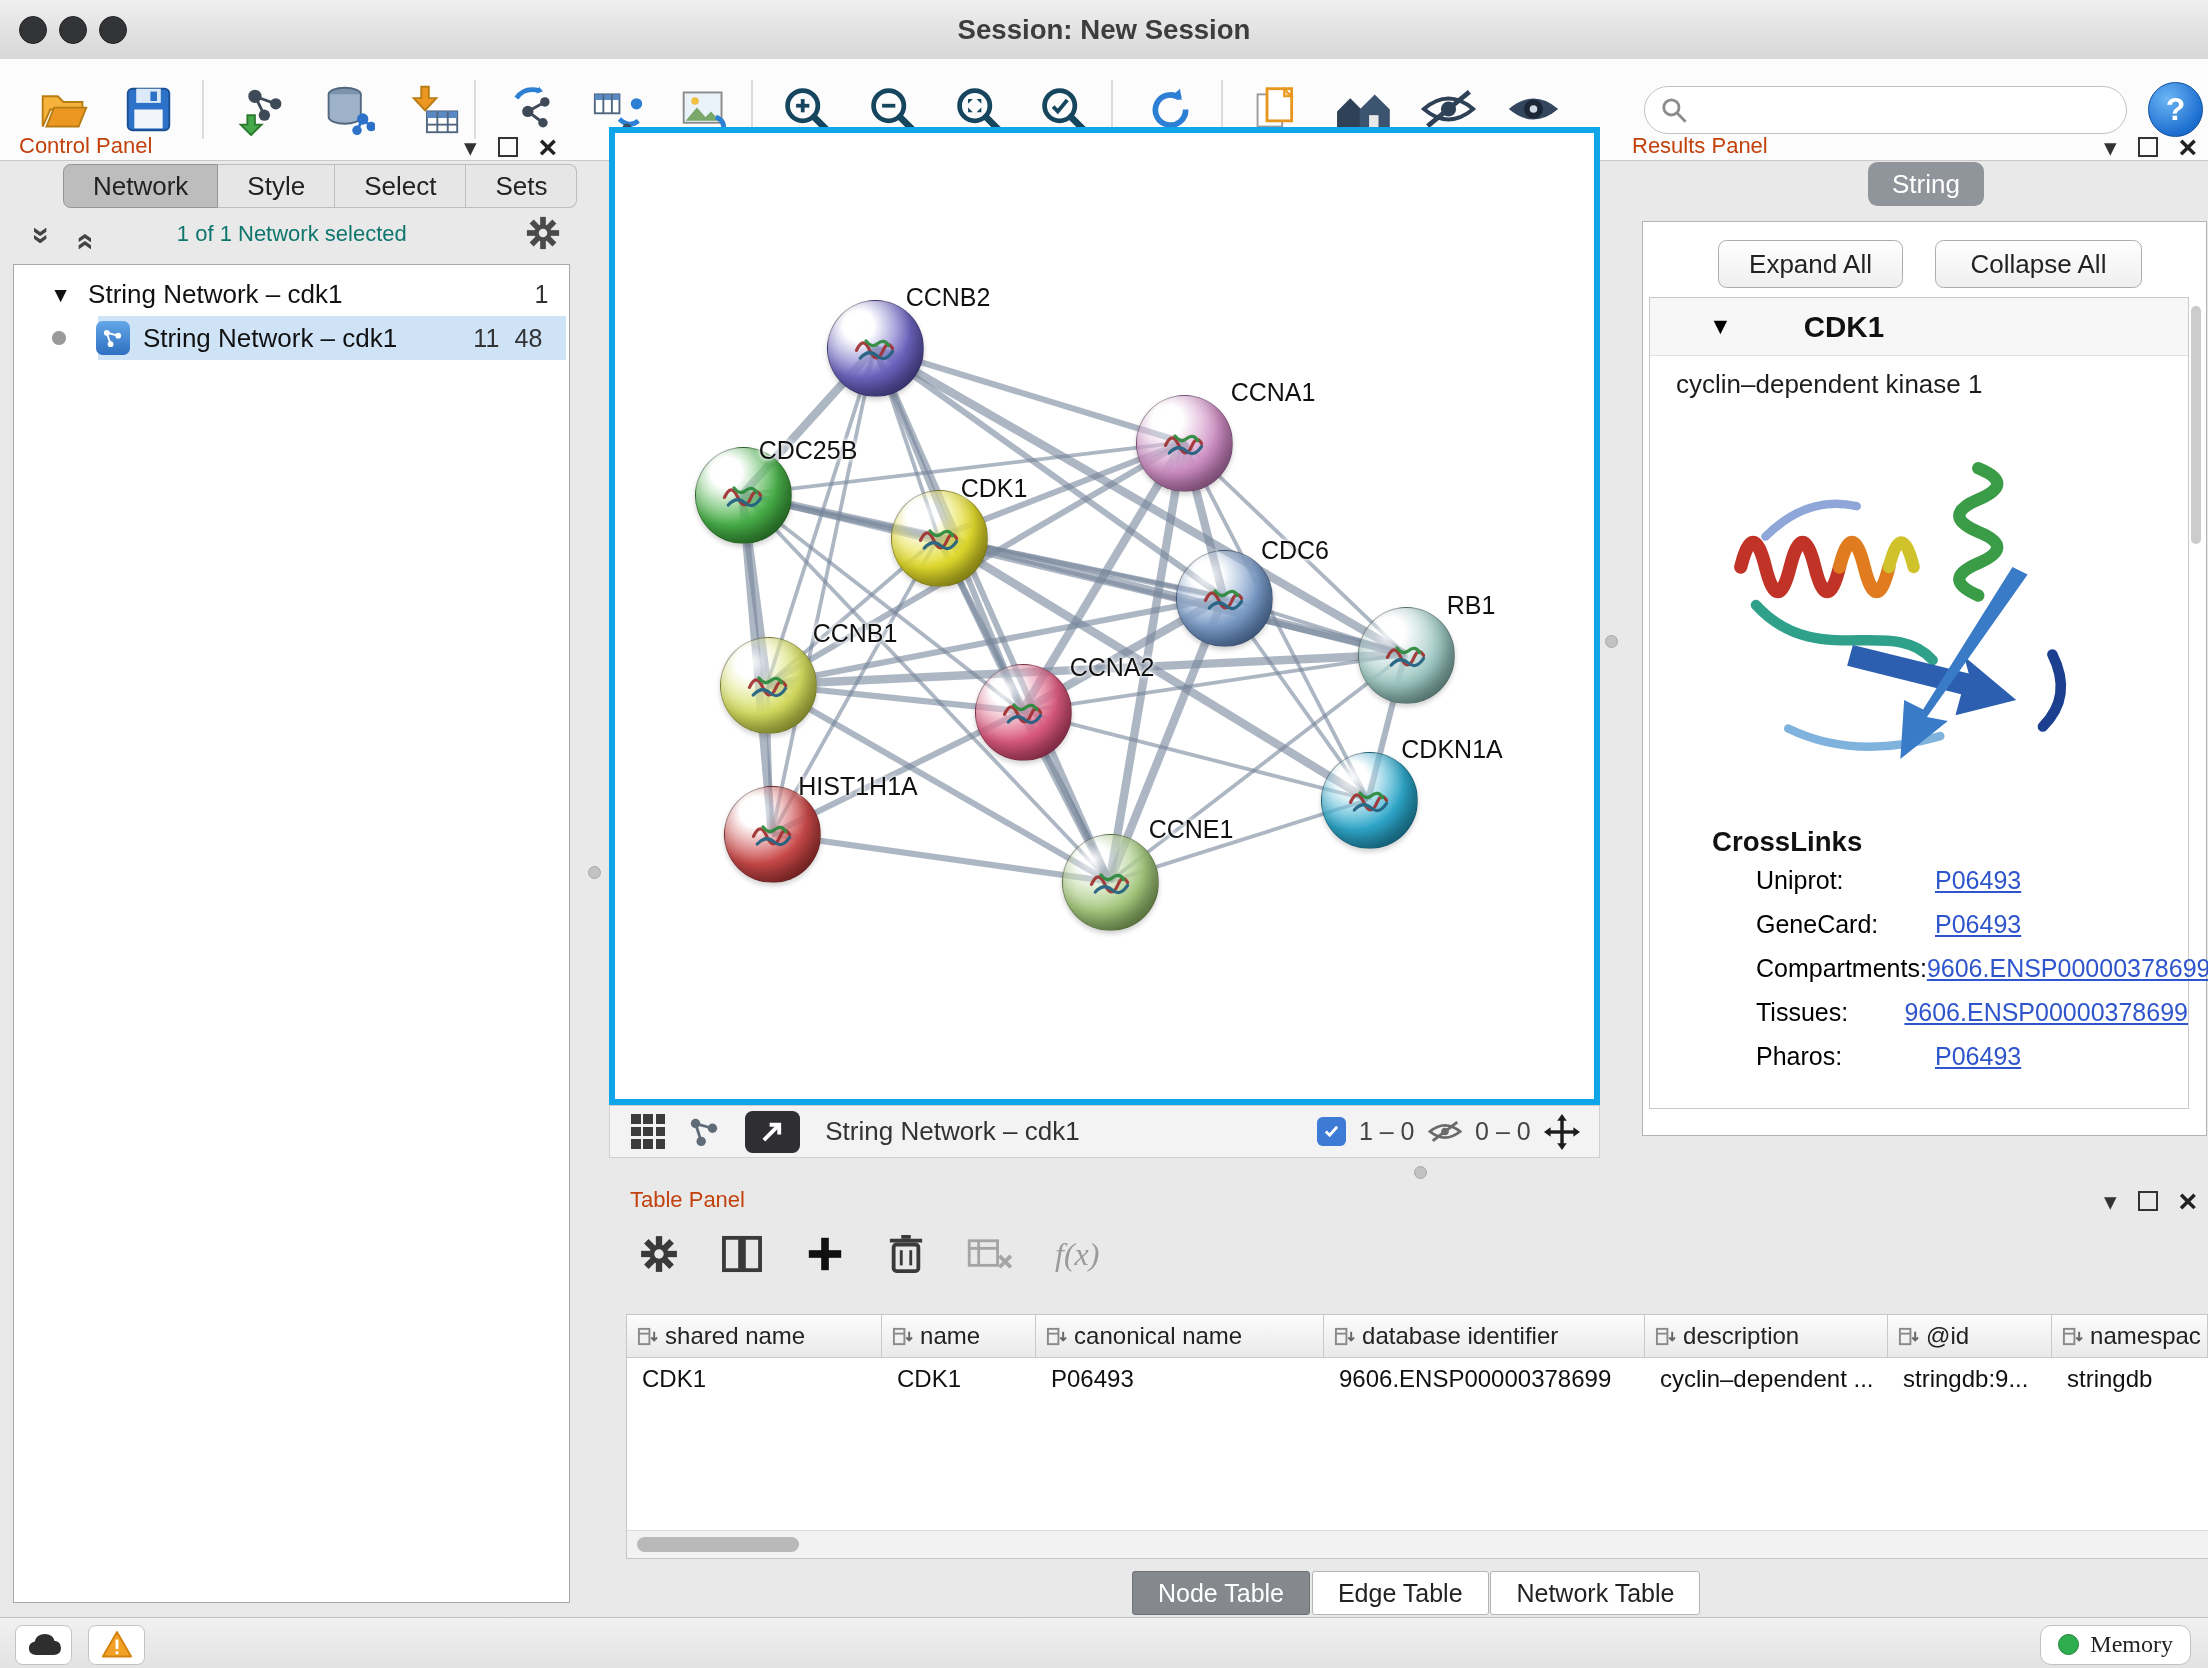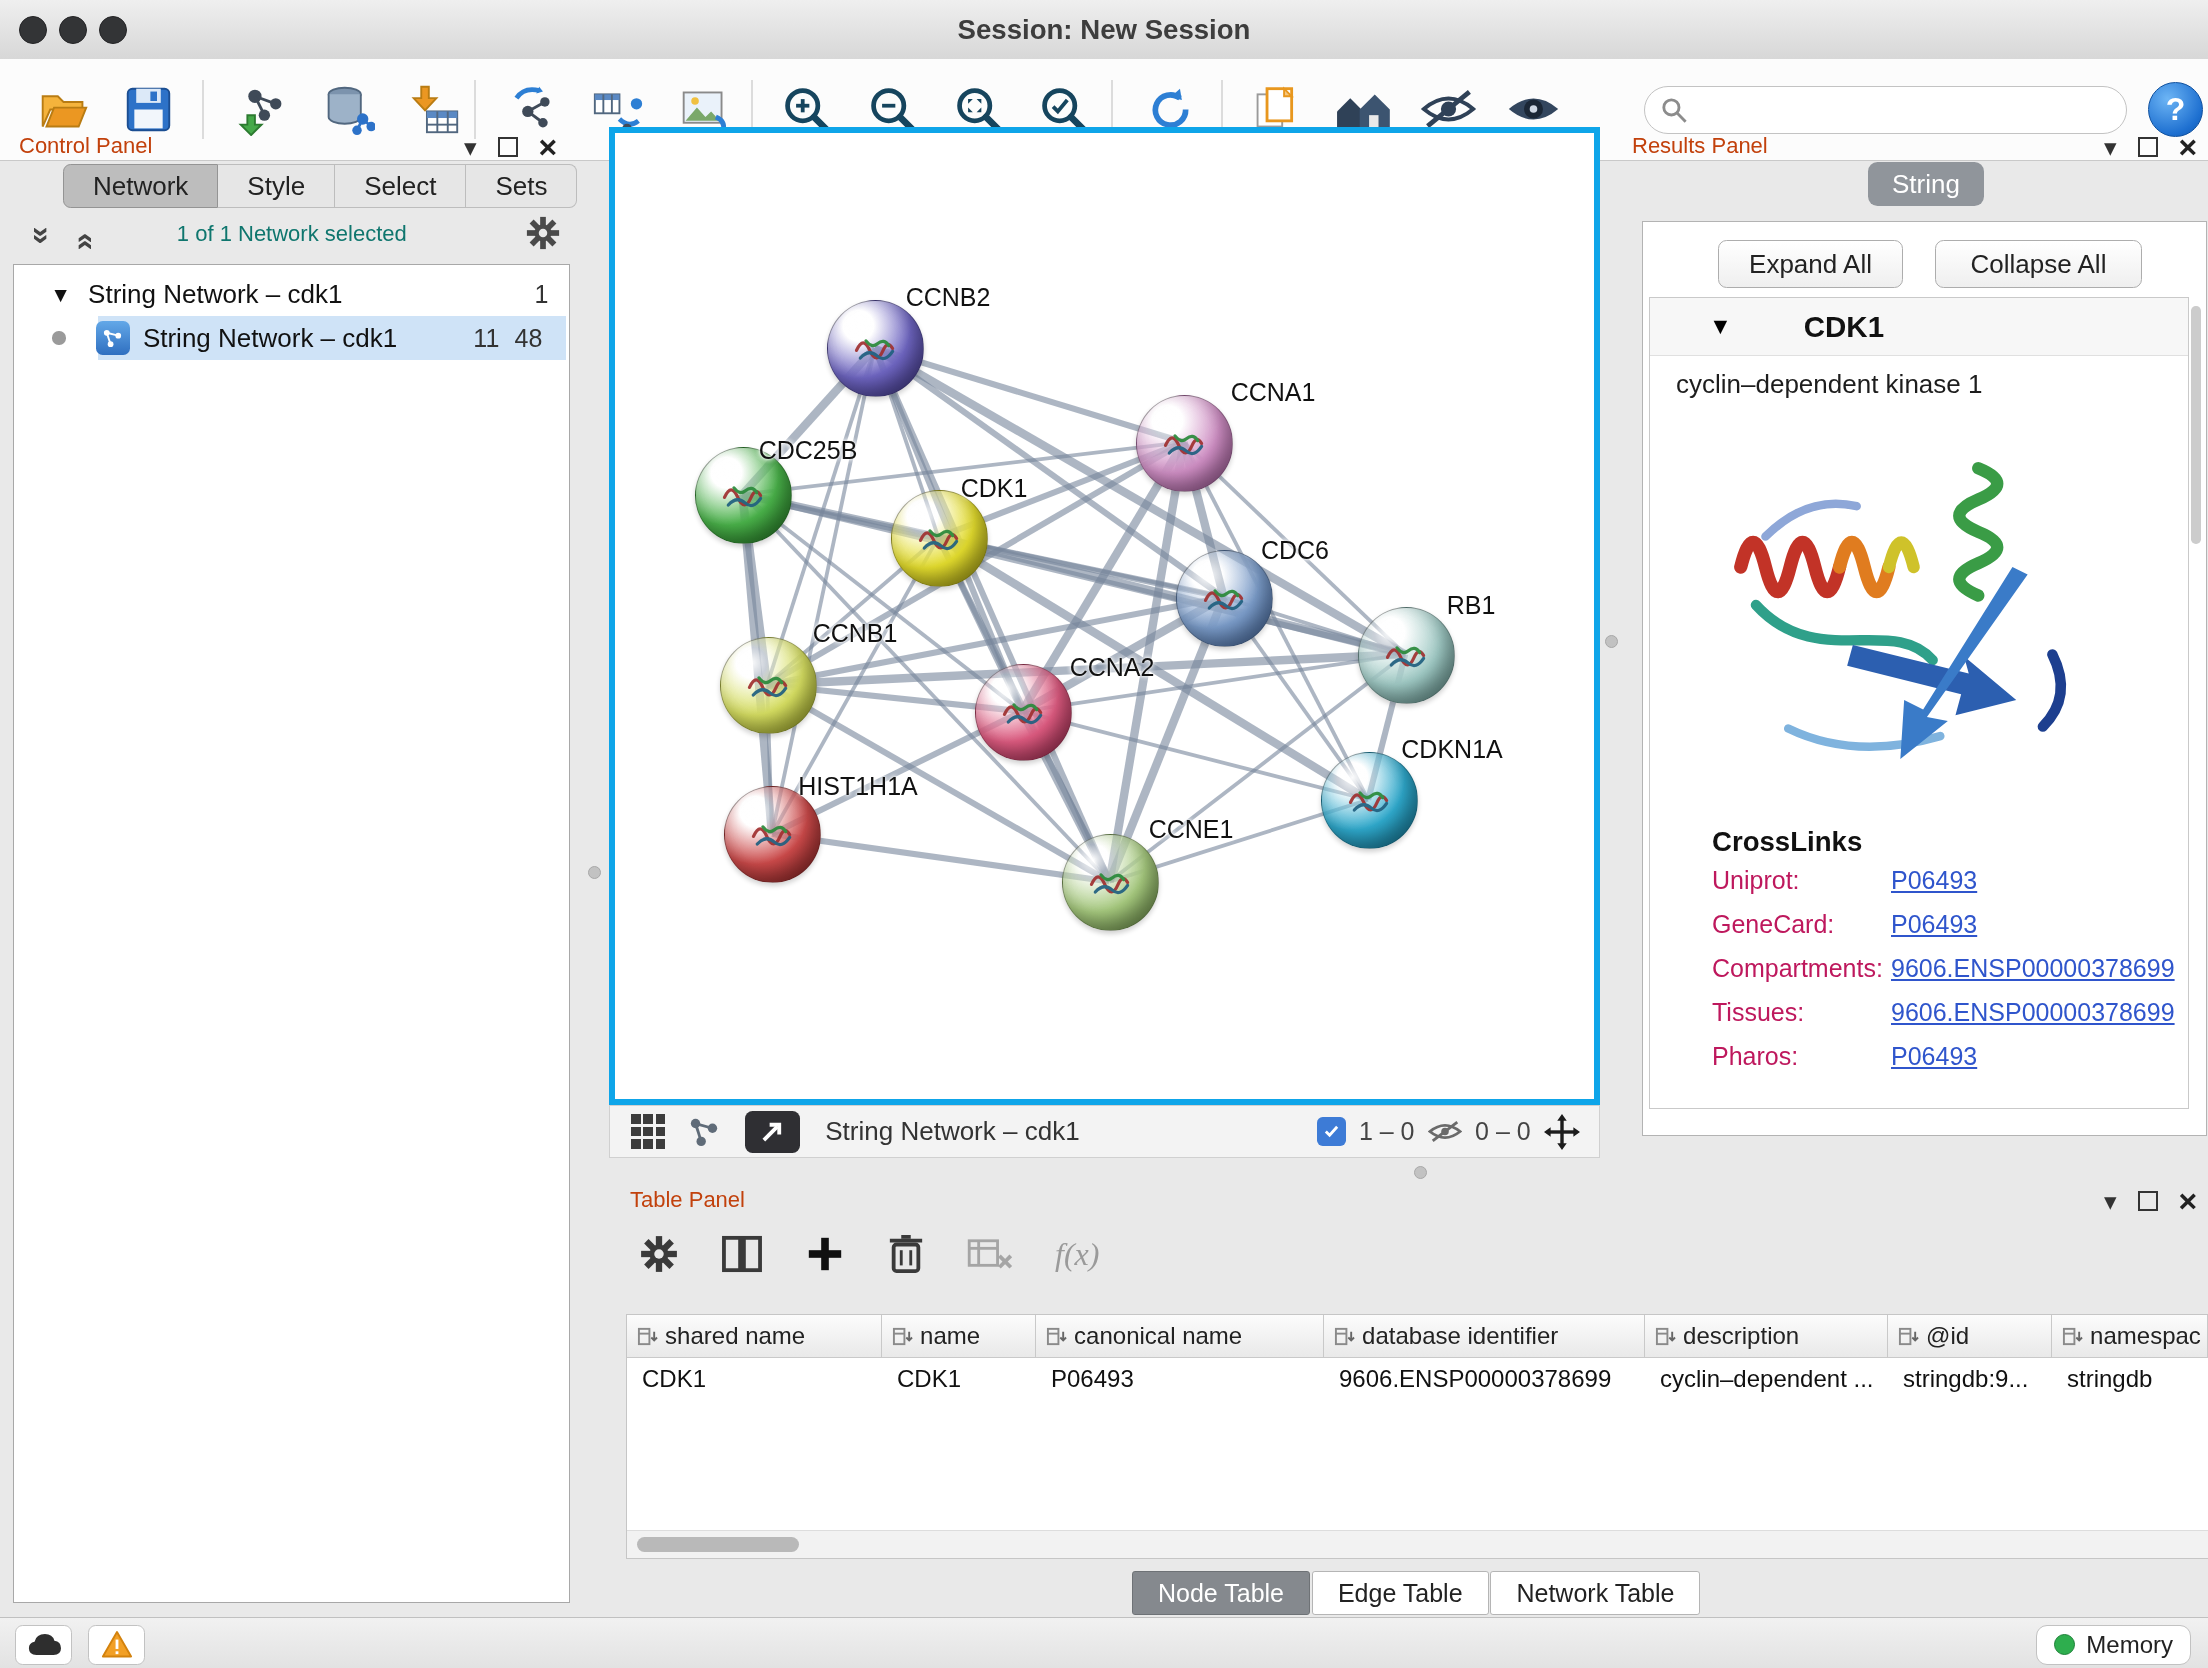--- a/index.html
+++ b/index.html
@@ -76,21 +76,21 @@
   .res-btn{position:absolute;height:46px;border:1px solid #adadad;border-radius:8.6px;
     background:linear-gradient(#ffffff,#efefef);font-size:26px;color:#222;display:flex;
     align-items:center;justify-content:center;}
   .res-inner{position:absolute;left:1649px;top:297px;width:540px;height:812px;border:1px solid #c9c9c9;
     background:#fff;box-sizing:border-box;}
   .res-entry-head{position:absolute;left:1650px;top:298px;width:538px;height:57px;background:#f7f7f7;
     border-bottom:1px solid #e0e0e0;display:flex;align-items:center;}
   .res-desc{position:absolute;left:1676px;top:369px;font-size:26px;color:#1d1d1d;}
   .xl-title{position:absolute;left:1712px;top:826px;font-size:27.6px;font-weight:bold;color:#111;}
   .xl-row{display:flex;height:44px;align-items:center;font-size:25px;}
-  .xl-row .lbl{width:179px;color:#be185d;}
+  .xl-row .lbl{width:179px;color:#000000;margin-left:44px;}
   .xl-row a{color:#2f55cc;text-decoration:underline;}
   .vscroll{position:absolute;left:2191px;top:306px;width:9.5px;height:238px;background:#cccccc;border-radius:4.8px;}
 
   
   .tbl-toolbar{position:absolute;left:639px;top:1233px;display:flex;align-items:center;gap:42px;}
   .fx{font-family:"Liberation Serif",serif;font-style:italic;font-size:32px;color:#9a9a9a;}
   .table-box{position:absolute;left:626px;top:1314px;width:1583px;height:245px;background:#fff;
     border:1px solid #c6c6c6;box-sizing:border-box;overflow:hidden;}
   .thead{display:flex;height:42px;border-bottom:1px solid #c9c9c9;}
   .th{display:flex;align-items:center;gap:7.6px;padding-left:9.5px;box-sizing:border-box;
@@ -104,21 +104,21 @@
   .ttab{height:42px;line-height:42px;padding:0 25px;font-size:25px;background:#fff;
     border:1px solid #b5b5b5;color:#222;border-radius:2.9px;}
   .ttab.sel{background:#85898e;color:#fff;border-color:#6e7276;}
 
   
   .statusbar{position:absolute;left:0;top:1617px;width:2208px;height:51px;
     background:linear-gradient(#f1f1f1,#e2e2e2);border-top:1px solid #c0c0c0;}
   .status-btn{position:absolute;top:6.7px;width:55px;height:38px;background:#fff;border:1px solid #c2c2c2;
     border-radius:7.6px;display:flex;align-items:center;justify-content:center;}
   .memory-btn{position:absolute;right:17px;top:6.7px;height:38px;padding:0 17px;background:#fff;
-    border:1px solid #c2c2c2;border-radius:11px;display:flex;align-items:center;gap:11.4px;font-size:24px;color:#222;}
+    border:1px solid #c2c2c2;border-radius:11px;display:flex;align-items:center;gap:11.4px;font-size:24px;color:#222;font-family:Liberation Serif, serif;}
   .green-dot{width:19px;height:19px;border-radius:50%;background:#2eae4e;border:1px solid #1d8038;}
 
   .splitter-dot{position:absolute;width:11.4px;height:11.4px;border-radius:50%;background:#c2c2c2;border:1px solid #a8a8a8;}
 </style>
 </head>
 <body>
 
 <div id="app">
 
   <div class="titlebar">

